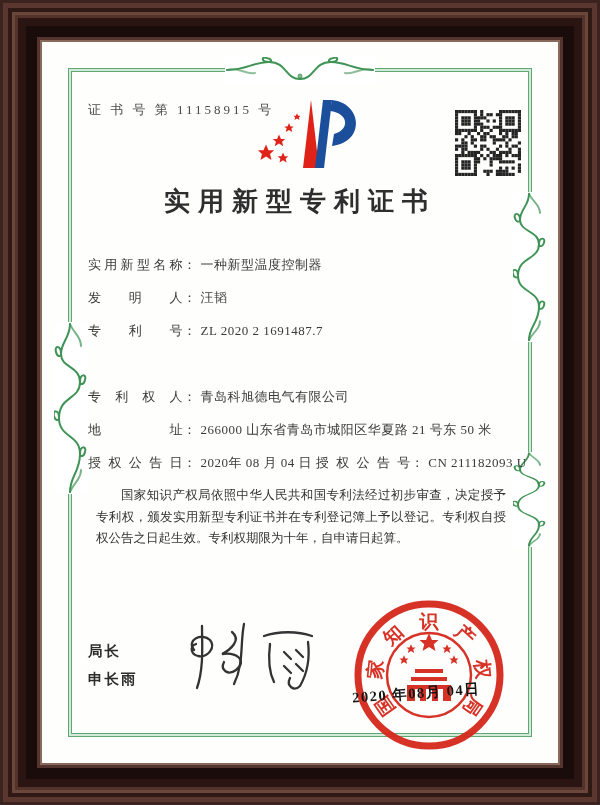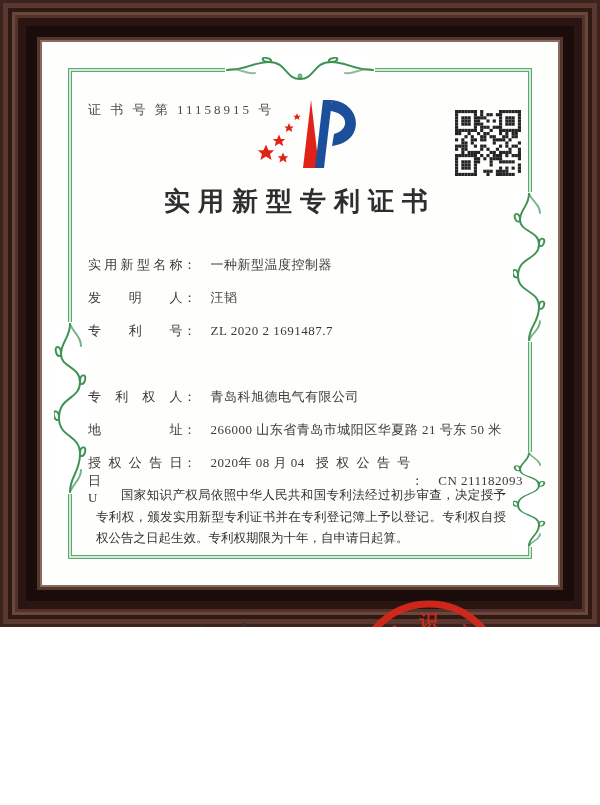--- a/index.html
+++ b/index.html
@@ -1,17 +1,17 @@
 <!DOCTYPE html>
 <html><head>
 <meta charset="utf-8">
 <style>
   html,body{margin:0;padding:0;background:#fff;}
   .cert-frame{
-    position:relative;width:600px;height:627px;background:#fde047;overflow:hidden;
+    position:relative;width:600px;height:805px;background:#fde047;overflow:hidden;
     font-family:"Liberation Serif","DejaVu Serif",serif;
     box-shadow:
       inset 0 0 0 3px #3c2320,
       inset 0 0 0 8px #5a372f,
       inset 0 0 0 12px #2e1915,
       inset 0 0 0 15px #6b463b,
       inset 0 0 0 18px #53322b,
       inset 0 0 0 26px #2a1513,
       inset 0 0 0 37px #190c0a,
       inset 0 0 0 40px #54352d,
@@ -31,21 +31,21 @@
 
   .cert-no{position:absolute;left:88px;top:101px;font-size:13px;letter-spacing:3px;color:#4a4a4a;}
   .logo{position:absolute;left:252px;top:96px;width:122px;height:80px;}
   .qr{position:absolute;left:455px;top:110px;width:66px;height:66px;}
   .title{position:absolute;left:0;right:0;top:184px;text-align:center;
     font-size:26px;font-weight:bold;letter-spacing:8px;color:#2e2e2e;}
 
   .row{position:absolute;left:88px;right:70px;font-size:13px;color:#3a3a3a;letter-spacing:.5px;}
   .r1{top:256px}.r2{top:289px}.r3{top:322px}.r4{top:355px}.r5{top:388px}.r6{top:421px}.r7{top:454px}
   .rl{display:inline-block;width:95px;text-align:justify;text-align-last:justify;vertical-align:top;}
-  .rv{margin-left:14px;}
+  .rv{margin-left:4px;}
   .pair1{display:inline-block;width:224px;}
 
   .paras{position:absolute;left:88px;top:477px;width:426px;font-size:12.5px;
     line-height:21.5px;color:#333;text-align:justify;}
   .paras p{margin:8px;text-indent:2em;}
 
   .signer{position:absolute;left:88px;top:637px;font-family:"Liberation Sans","DejaVu Sans",sans-serif;
     font-size:14.5px;color:#2d2d2d;line-height:28px;letter-spacing:2px;font-weight:bold;}
   .sig{position:absolute;left:172px;top:616px;width:152px;height:82px;}
 

